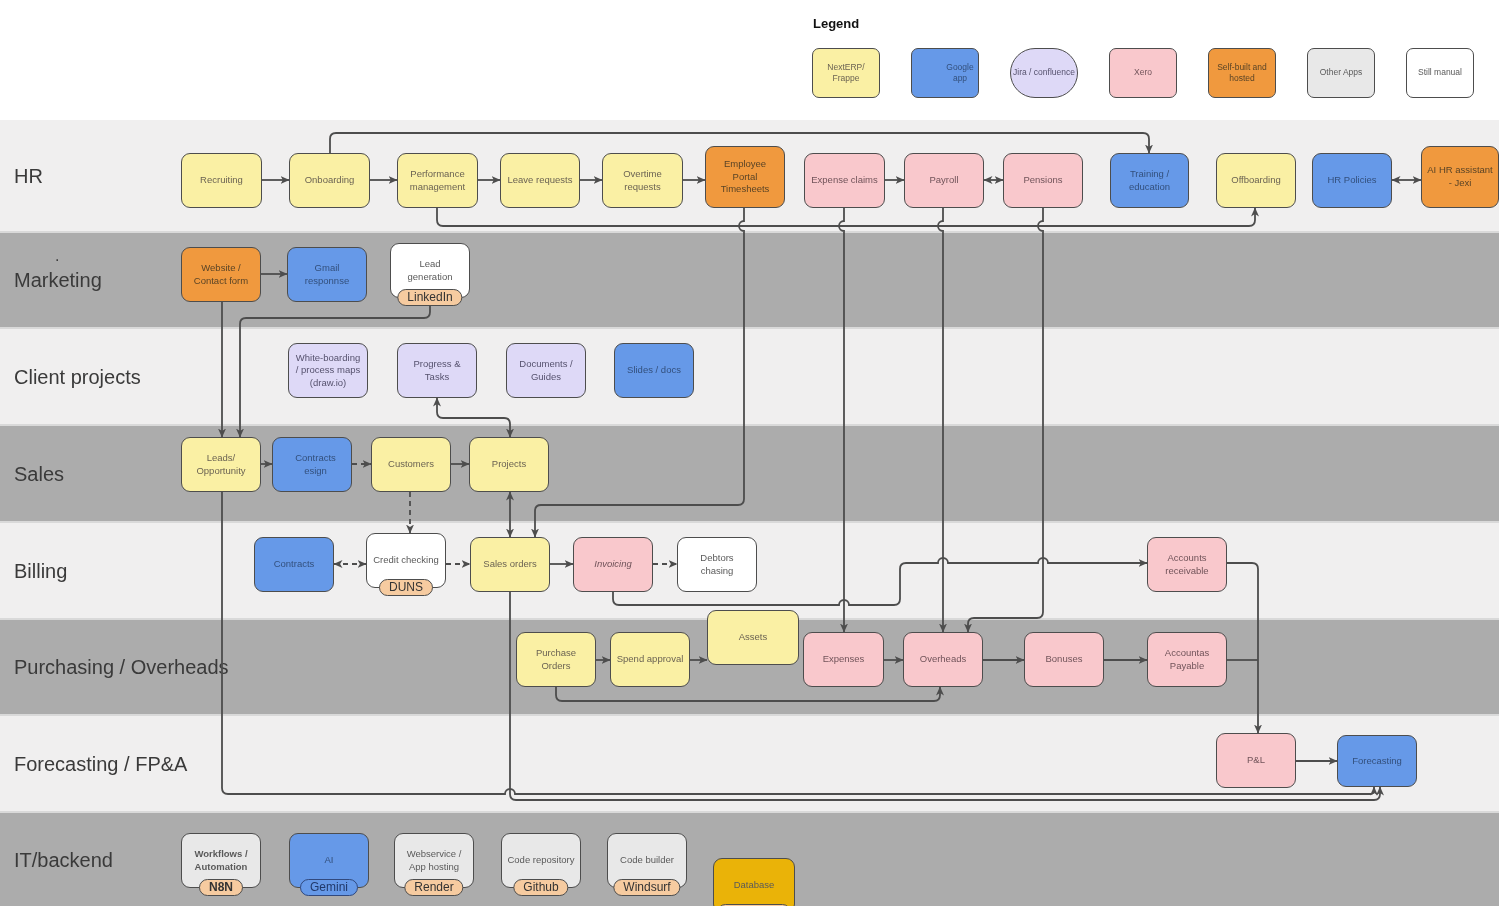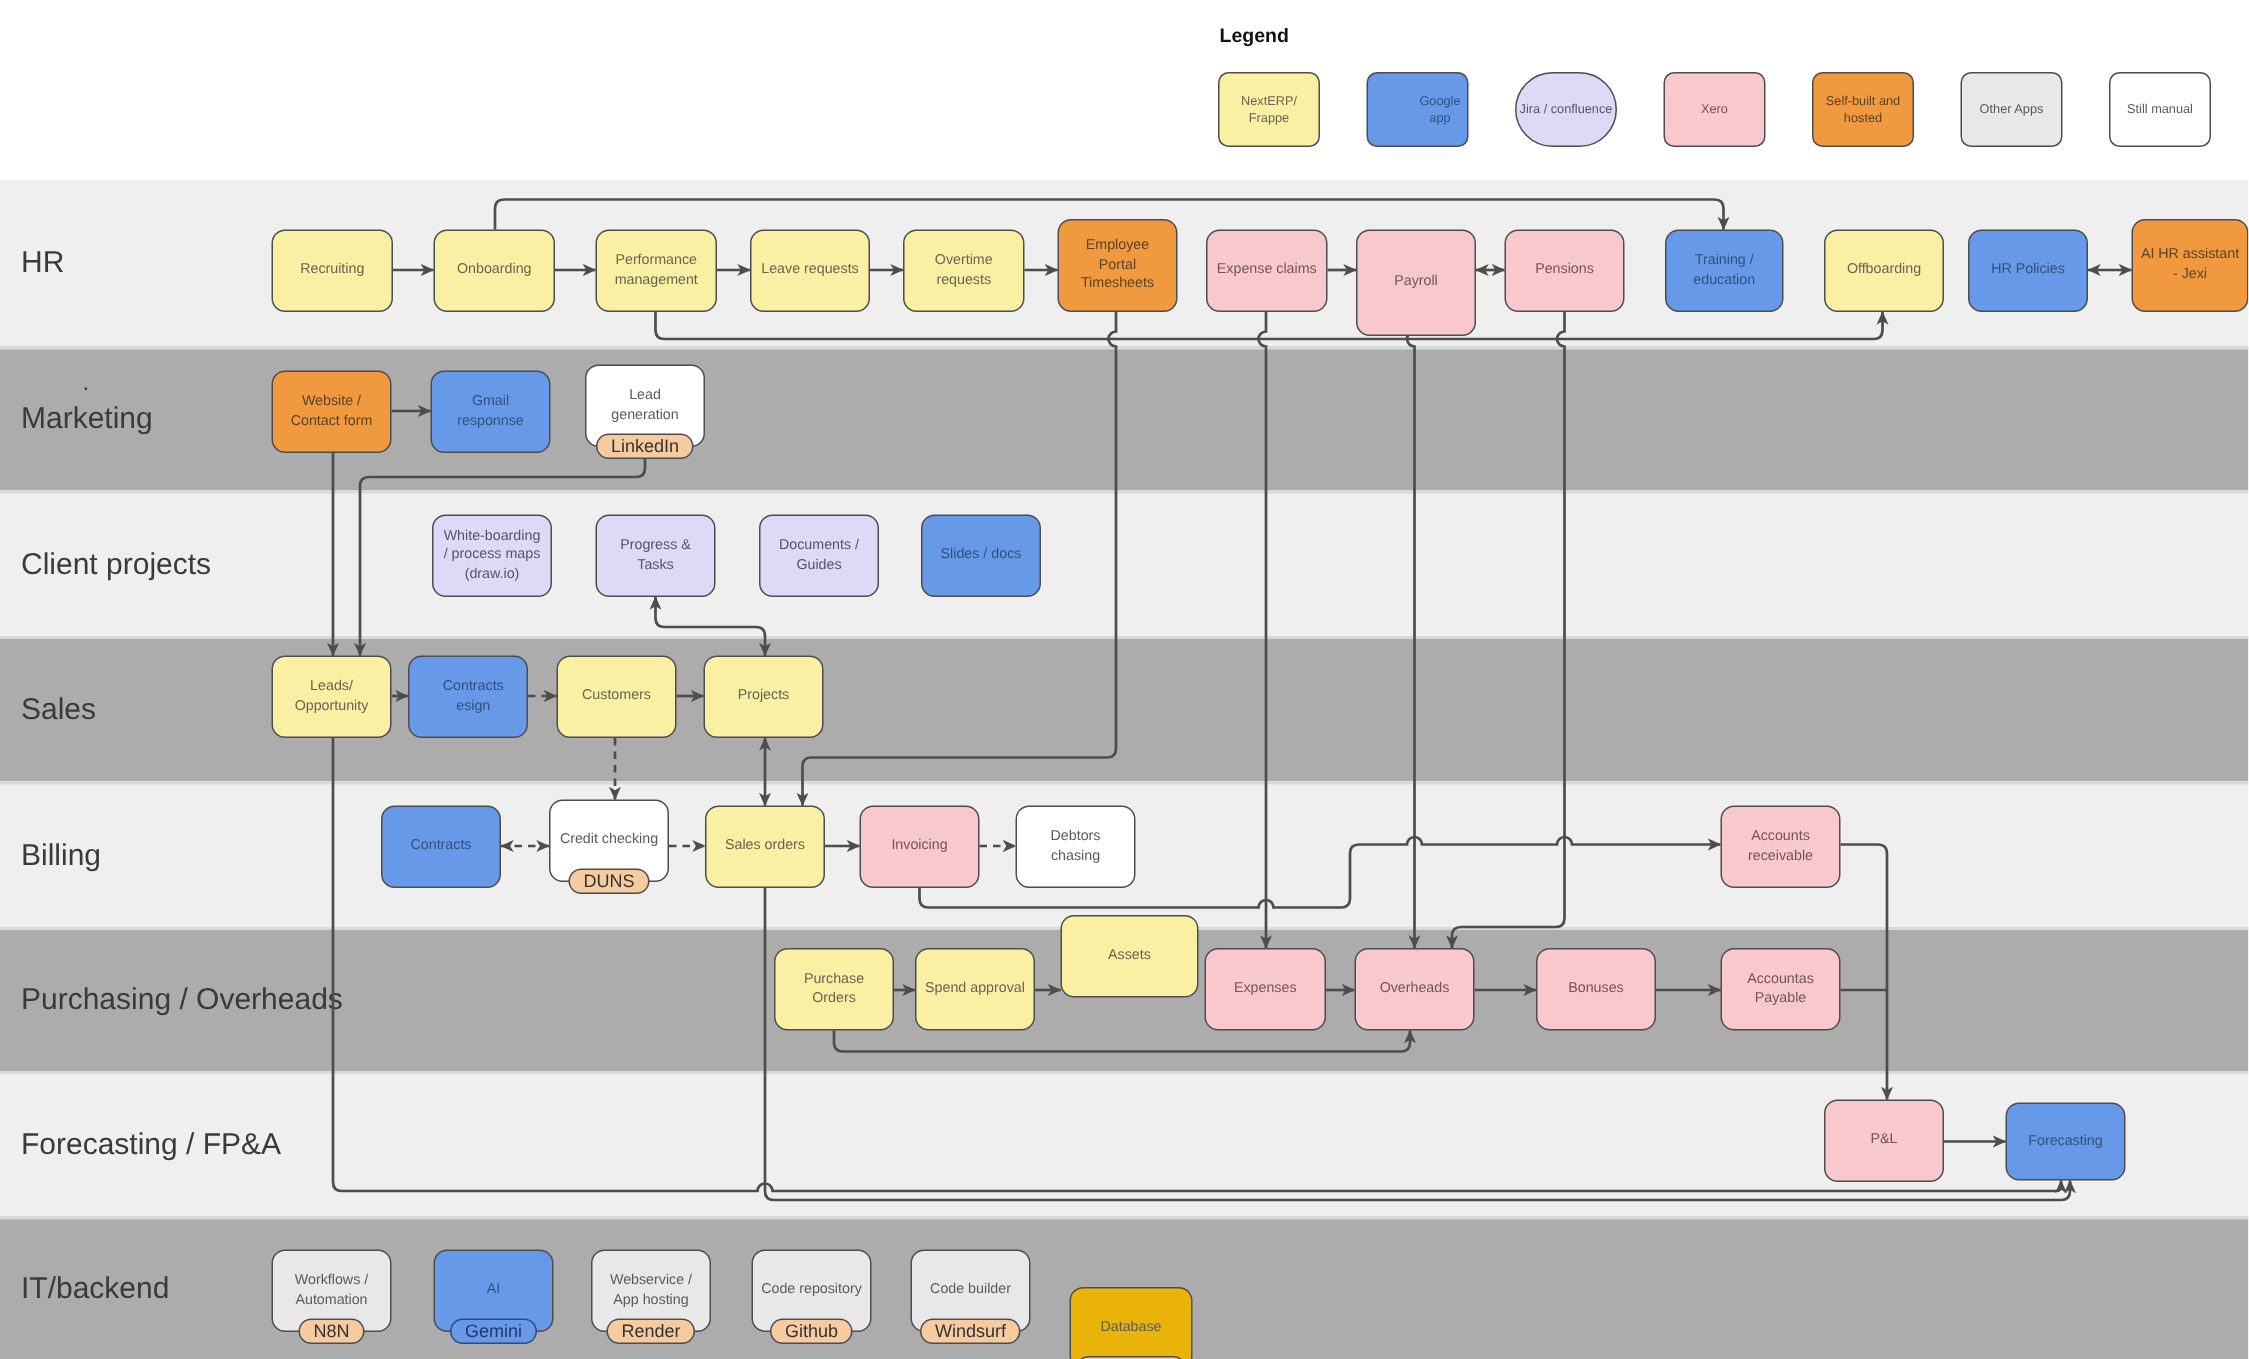--- a/index.html
+++ b/index.html
@@ -136,21 +136,21 @@
       </div>
       <div class="node" style="left: 602px; top: 153px; width: 81px; height: 55px; background: rgb(250, 240, 164); color: rgb(107, 99, 83);">
         <span>Overtime requests</span>
       </div>
       <div class="node" style="left: 705px; top: 146px; width: 80px; height: 62px; background: rgb(240, 153, 62); color: rgb(90, 68, 38);">
         <span>Employee Portal Timesheets</span>
       </div>
       <div class="node" style="left: 804px; top: 153px; width: 81px; height: 55px; background: rgb(249, 200, 204); color: rgb(113, 84, 90);">
         <span>Expense claims</span>
       </div>
-      <div class="node" style="left: 904px; top: 153px; width: 80px; height: 71px; background: rgb(249, 200, 204); color: rgb(113, 84, 90);">
+      <div class="node" style="left: 904px; top: 153px; width: 80px; height: 55px; background: rgb(249, 200, 204); color: rgb(113, 84, 90);">
         <span>Payroll</span>
       </div>
       <div class="node" style="left: 1003px; top: 153px; width: 80px; height: 55px; background: rgb(249, 200, 204); color: rgb(113, 84, 90);">
         <span>Pensions</span>
       </div>
       <div class="node" style="left: 1110px; top: 153px; width: 79px; height: 55px; background: rgb(102, 153, 232); color: rgb(51, 80, 125);">
         <span>Training / education</span>
       </div>
       <div class="node" style="left: 1216px; top: 153px; width: 80px; height: 55px; background: rgb(250, 240, 164); color: rgb(107, 99, 83);">
         <span>Offboarding</span>
@@ -198,21 +198,21 @@
       <div class="node" style="left: 254px; top: 537px; width: 80px; height: 55px; background: rgb(102, 153, 232); color: rgb(51, 80, 125);">
         <span>Contracts</span>
       </div>
       <div class="node" style="left: 366px; top: 533px; width: 80px; height: 55px; background: rgb(255, 255, 255); color: rgb(90, 90, 90);">
         <span>Credit checking</span>
         <div class="badge">DUNS</div>
       </div>
       <div class="node" style="left: 470px; top: 537px; width: 80px; height: 55px; background: rgb(250, 240, 164); color: rgb(107, 99, 83);">
         <span>Sales orders</span>
       </div>
-      <div class="node" style="left: 573px; top: 537px; width: 80px; height: 55px; background: rgb(249, 200, 204); color: rgb(113, 84, 90);">
+      <div class="node" style="left: 573px; top: 537px; width: 80px; height: 55px; background: rgb(249, 200, 204); color: rgb(113, 84, 90); font-style: italic;">
         <span>Invoicing</span>
       </div>
       <div class="node" style="left: 677px; top: 537px; width: 80px; height: 55px; background: rgb(255, 255, 255); color: rgb(90, 90, 90);">
         <span>Debtors chasing</span>
       </div>
       <div class="node" style="left: 1147px; top: 537px; width: 80px; height: 55px; background: rgb(249, 200, 204); color: rgb(113, 84, 90);">
         <span>Accounts receivable</span>
       </div>
       <div class="node" style="left: 516px; top: 632px; width: 80px; height: 55px; background: rgb(250, 240, 164); color: rgb(107, 99, 83);">
         <span>Purchase Orders</span>
@@ -234,21 +234,21 @@
       </div>
       <div class="node" style="left: 1147px; top: 632px; width: 80px; height: 55px; background: rgb(249, 200, 204); color: rgb(113, 84, 90);">
         <span>Accountas Payable</span>
       </div>
       <div class="node" style="left: 1216px; top: 733px; width: 80px; height: 55px; background: rgb(249, 200, 204); color: rgb(113, 84, 90);">
         <span>P&amp;L</span>
       </div>
       <div class="node" style="left: 1337px; top: 735px; width: 80px; height: 52px; background: rgb(102, 153, 232); color: rgb(51, 80, 125);">
         <span>Forecasting</span>
       </div>
-      <div class="node" style="left: 181px; top: 833px; width: 80px; height: 55px; background: rgb(232, 232, 232); color: rgb(90, 90, 90);">
+      <div class="node" style="left: 181px; top: 833px; width: 80px; height: 55px; background: rgb(232, 232, 232); color: rgb(90, 90, 90); font-weight: bold;">
         <span>Workflows / Automation</span>
         <div class="badge">N8N</div>
       </div>
       <div class="node" style="left: 289px; top: 833px; width: 80px; height: 55px; background: rgb(102, 153, 232); color: rgb(51, 80, 125);">
         <span>AI</span>
         <div class="badge blue">Gemini</div>
       </div>
       <div class="node" style="left: 394px; top: 833px; width: 80px; height: 55px; background: rgb(232, 232, 232); color: rgb(90, 90, 90);">
         <span>Webservice / App hosting</span>
         <div class="badge">Render</div>

